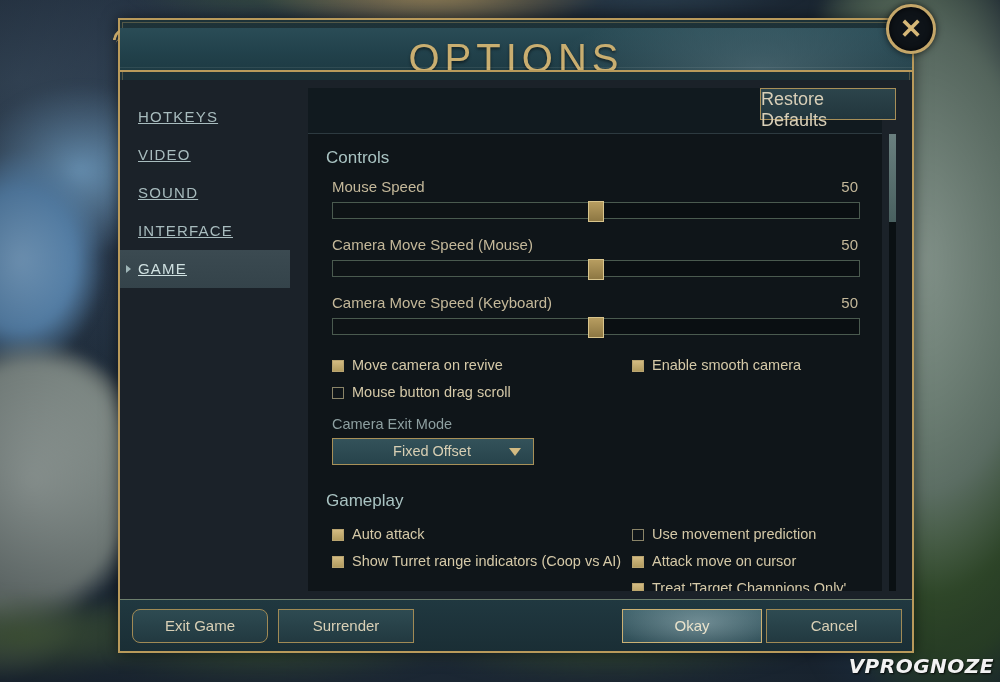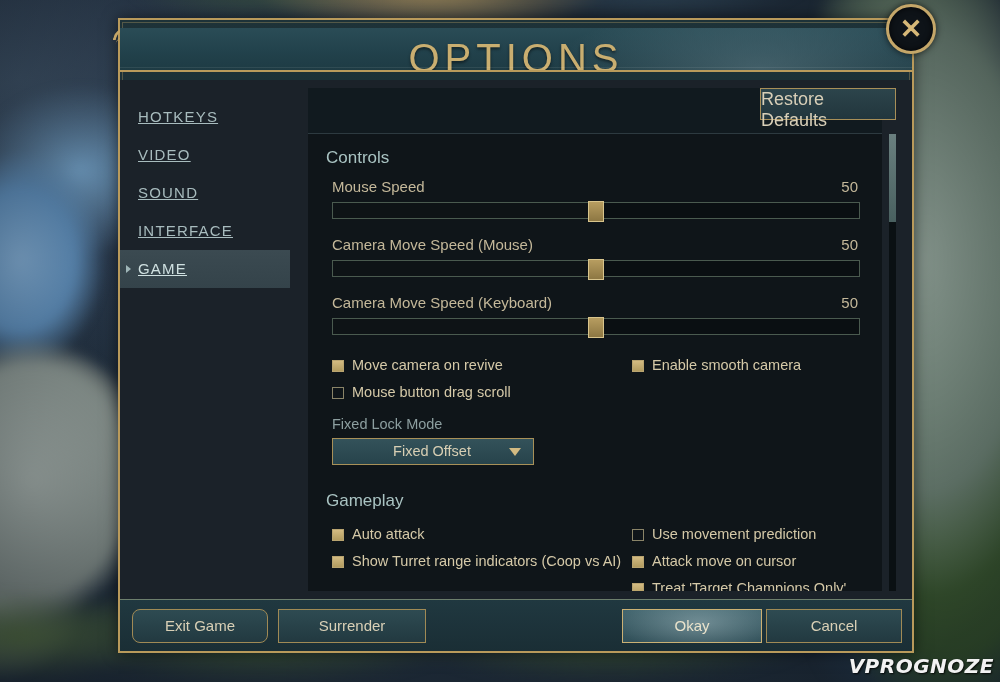--- a/index.html
+++ b/index.html
@@ -305,21 +305,21 @@
     cursor: pointer;
   }
   .btn.primary {
     background:
       radial-gradient(ellipse 110px 40px at 55% 40%, rgba(205,225,230,0.38) 0%, rgba(160,190,200,0.05) 75%),
       linear-gradient(180deg, #3d6069 0%, #2b4a53 100%);
     border: 1px solid #cbb174;
     color: #eae3cc;
   }
   #btn-exit     { left: 12px;  width: 136px; border-radius: 8px; }
-  #btn-surrender{ left: 158px; width: 148px; }
+  #btn-surrender{ left: 158px; width: 136px; }
   #btn-okay     { left: 502px; width: 140px; }
   #btn-cancel   { left: 646px; width: 136px; }
 
   
   #watermark {
     position: absolute; right: 6px; bottom: 4px;
     font-size: 20px; font-weight: bold; font-style: italic;
     color: #f2f2f2;
     letter-spacing: 0.5px;
     text-shadow: 1px 1px 2px rgba(0,0,0,0.8);
@@ -409,21 +409,21 @@
             <div class="cb on col2">
               <span class="box"></span>
               <span class="txt">Enable smooth camera</span>
             </div>
             <div class="cb col1">
               <span class="box"></span>
               <span class="txt">Mouse button drag scroll</span>
             </div>
           </div>
 
-          <div class="field-label">Fixed Lock Mode</div>
+          <div class="field-label">Camera Exit Mode</div>
 
           <div id="dropdown">
             <span class="dd-text">Fixed Offset</span>
             <span class="dd-arrow"></span>
           </div>
 
           <div class="section-title gameplay">Gameplay</div>
 
           <div class="cb-grid">
             <div class="cb on col1">

